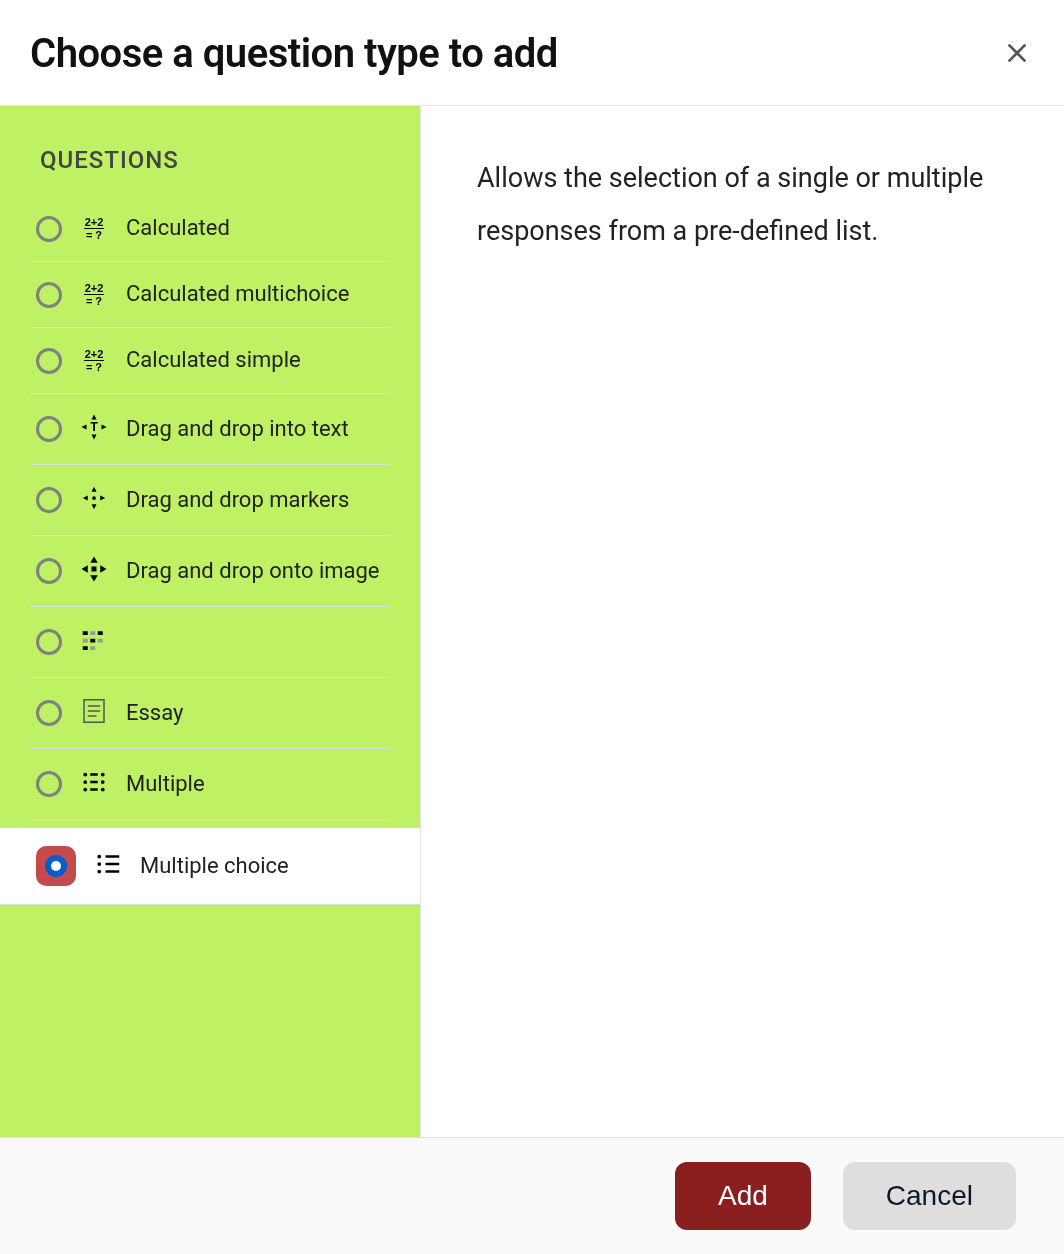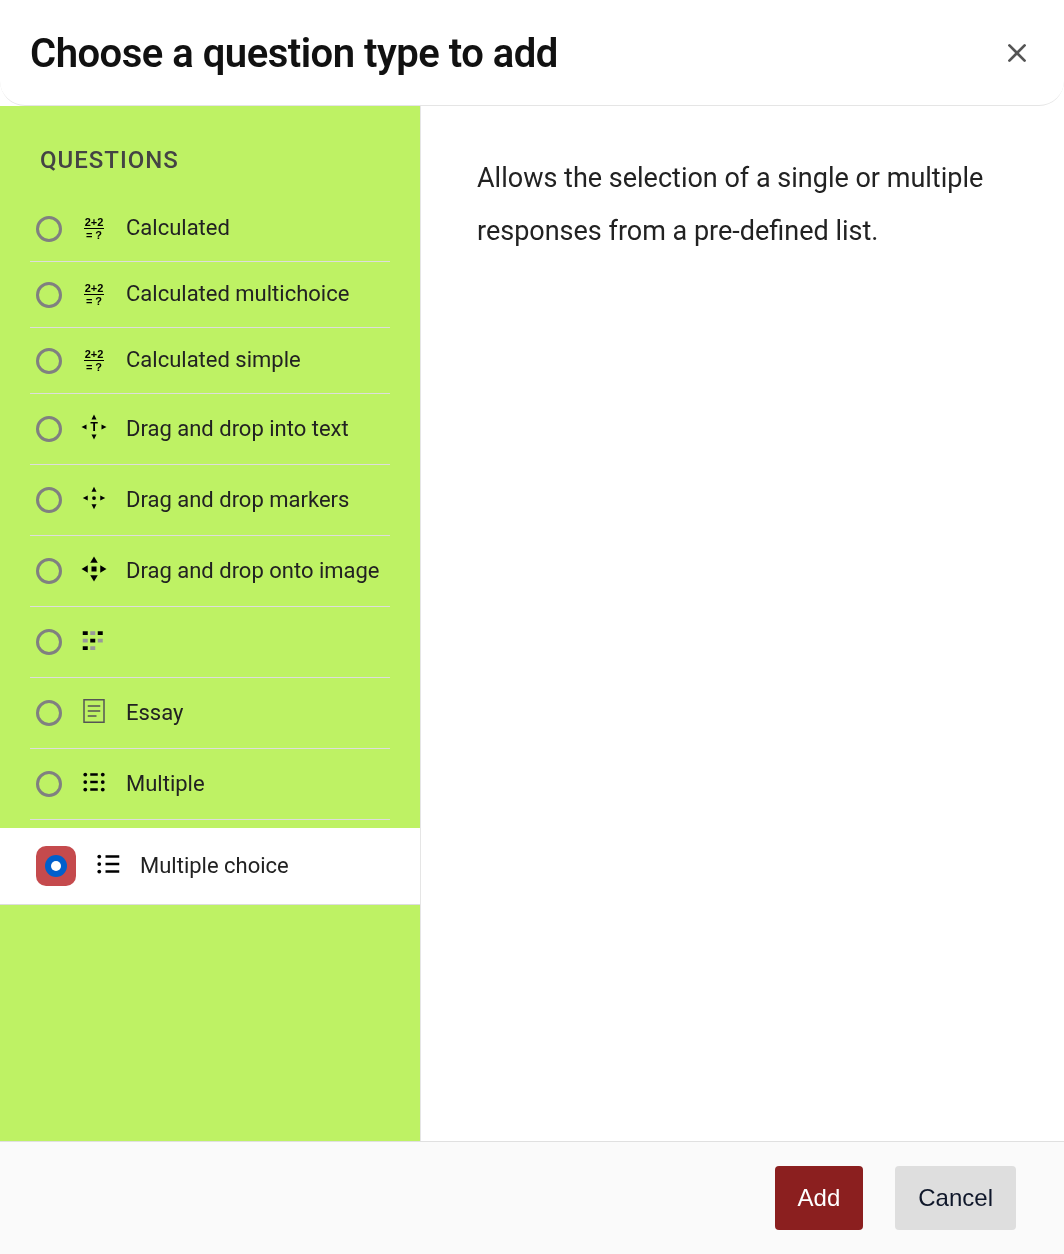--- a/index.html
+++ b/index.html
@@ -10,21 +10,20 @@
     height: 1254px;
     display: flex;
     flex-direction: column;
   }
   .dialog-header {
     display: flex;
     align-items: center;
     justify-content: space-between;
     padding: 30px 30px 28px 30px;
     border-bottom: 1px solid #e5e5e5;
-    border-radius: 25px;
   }
   .dialog-title {
     font-size: 40px;
     font-weight: 600;
     color: #111;
     letter-spacing: -0.5px;
   }
   .close-btn {
     font-size: 34px;
     color: #555;
@@ -145,23 +144,23 @@
   }
   .dialog-footer {
     border-top: 1px solid #e0e0e0;
     background: #fafafa;
     padding: 24px 48px;
     display: flex;
     justify-content: flex-end;
     gap: 32px;
   }
   .btn {
-    font-size: 24px;
-    padding: 18px 23px;
-    border-radius: 4px;
+    font-size: 28px;
+    padding: 18px 43px;
+    border-radius: 12px;
     border: none;
     cursor: pointer;
   }
   .btn-primary {
     background: #8b1f1f;
     color: #fff;
   }
   .btn-secondary {
     background: #dedede;
     color: #0f172a;

